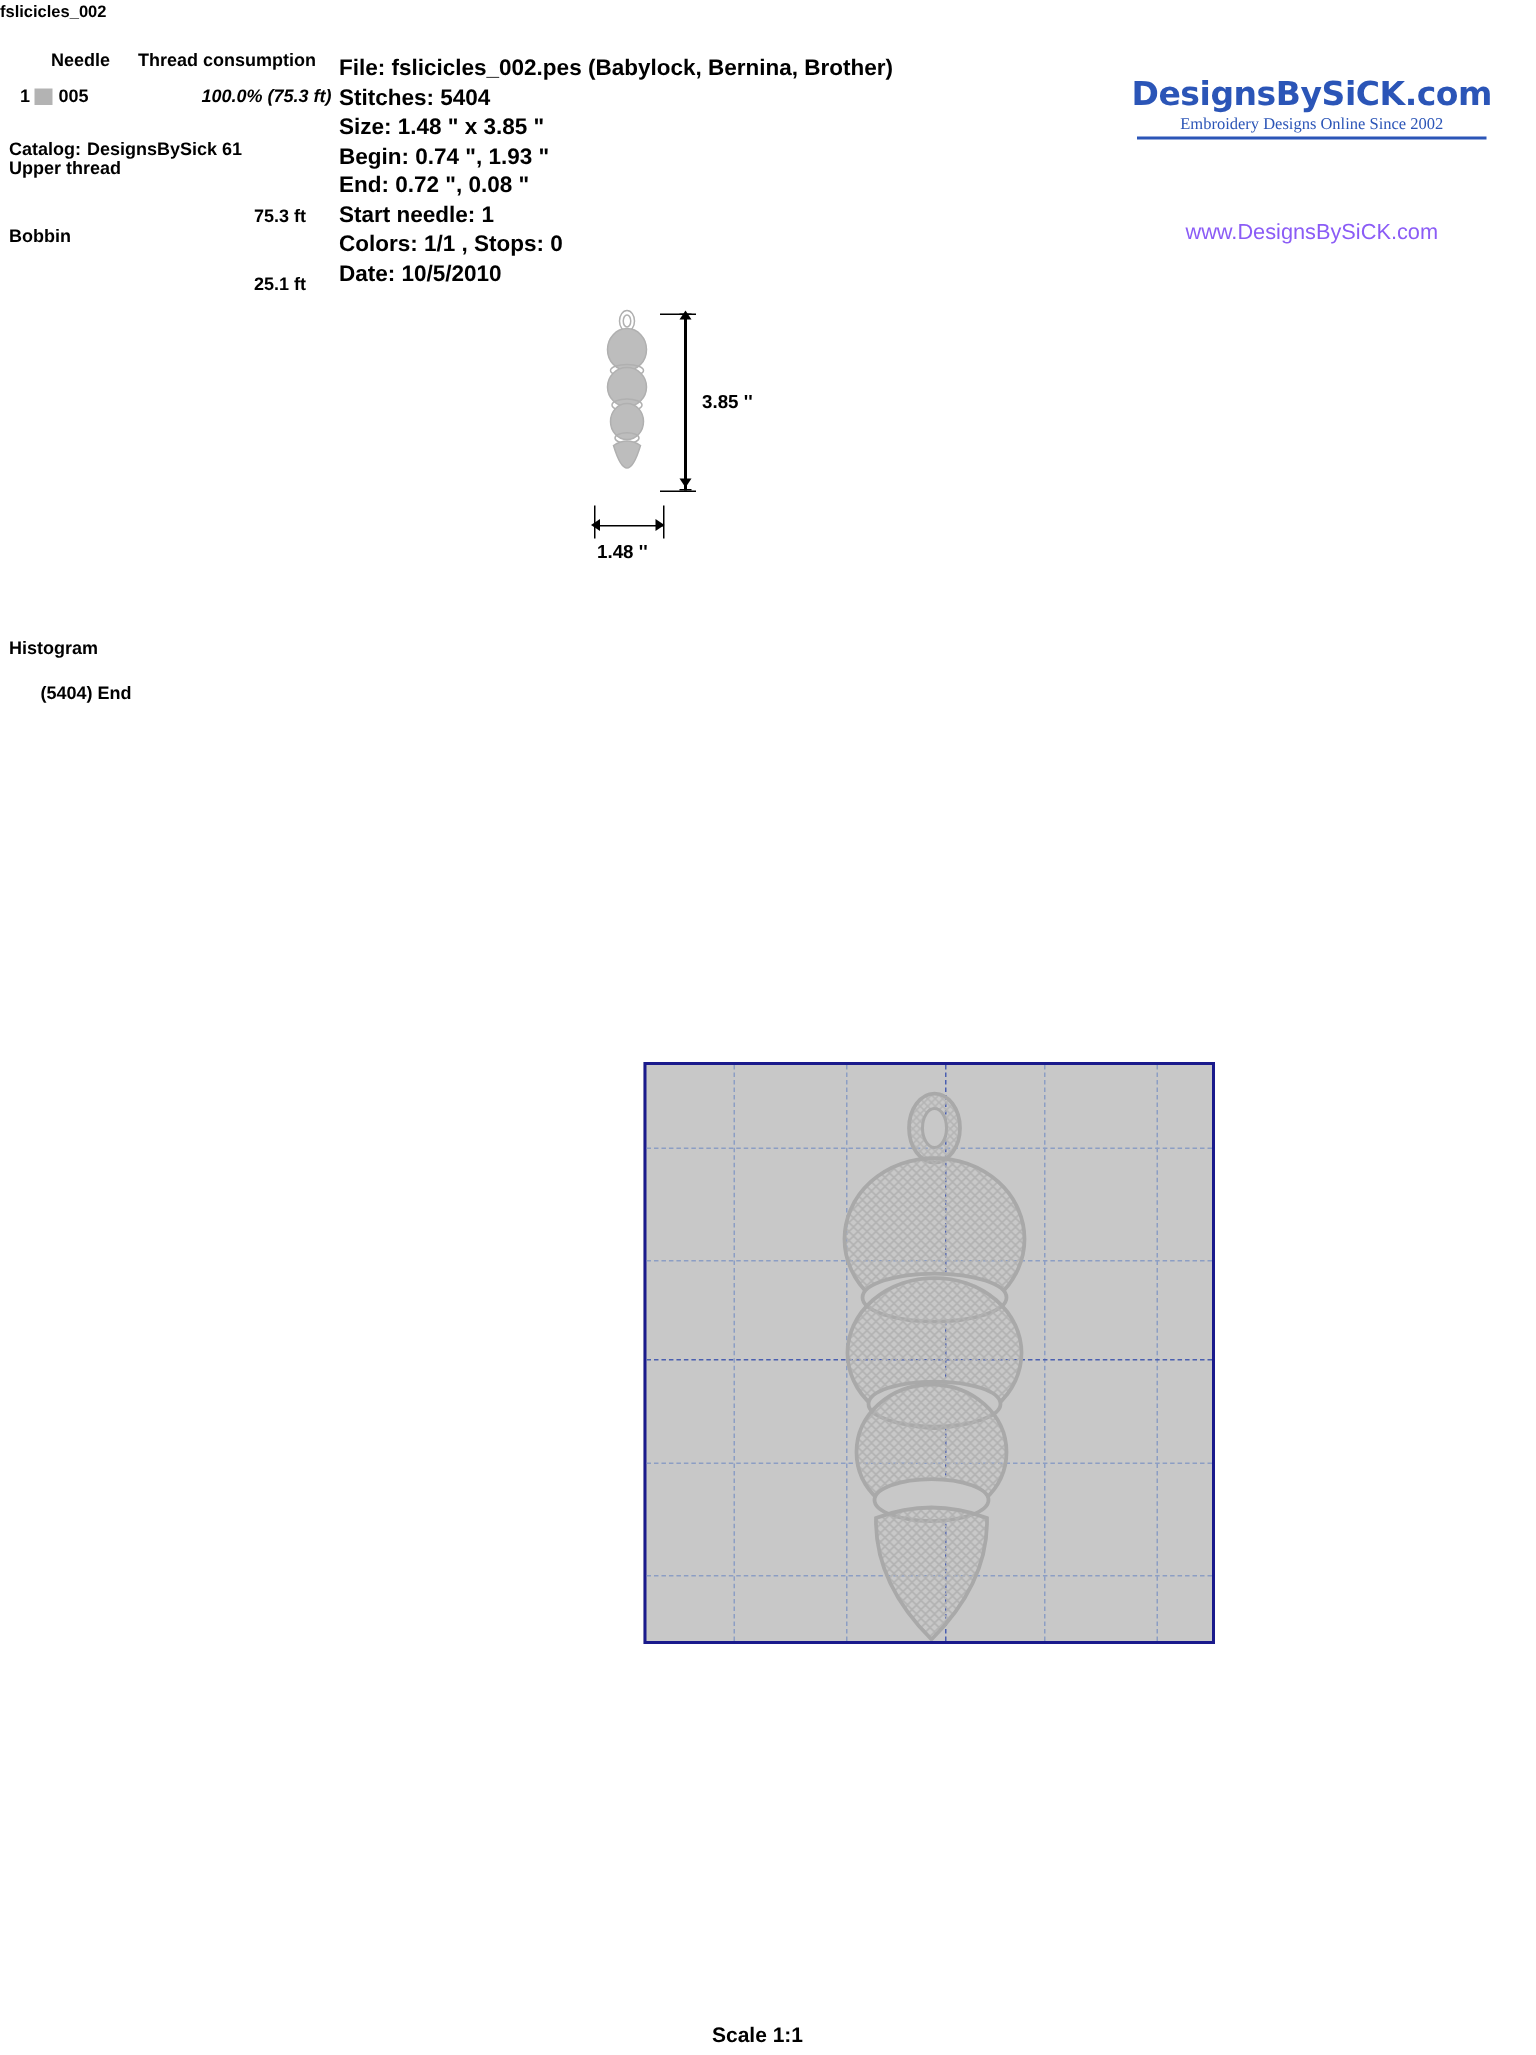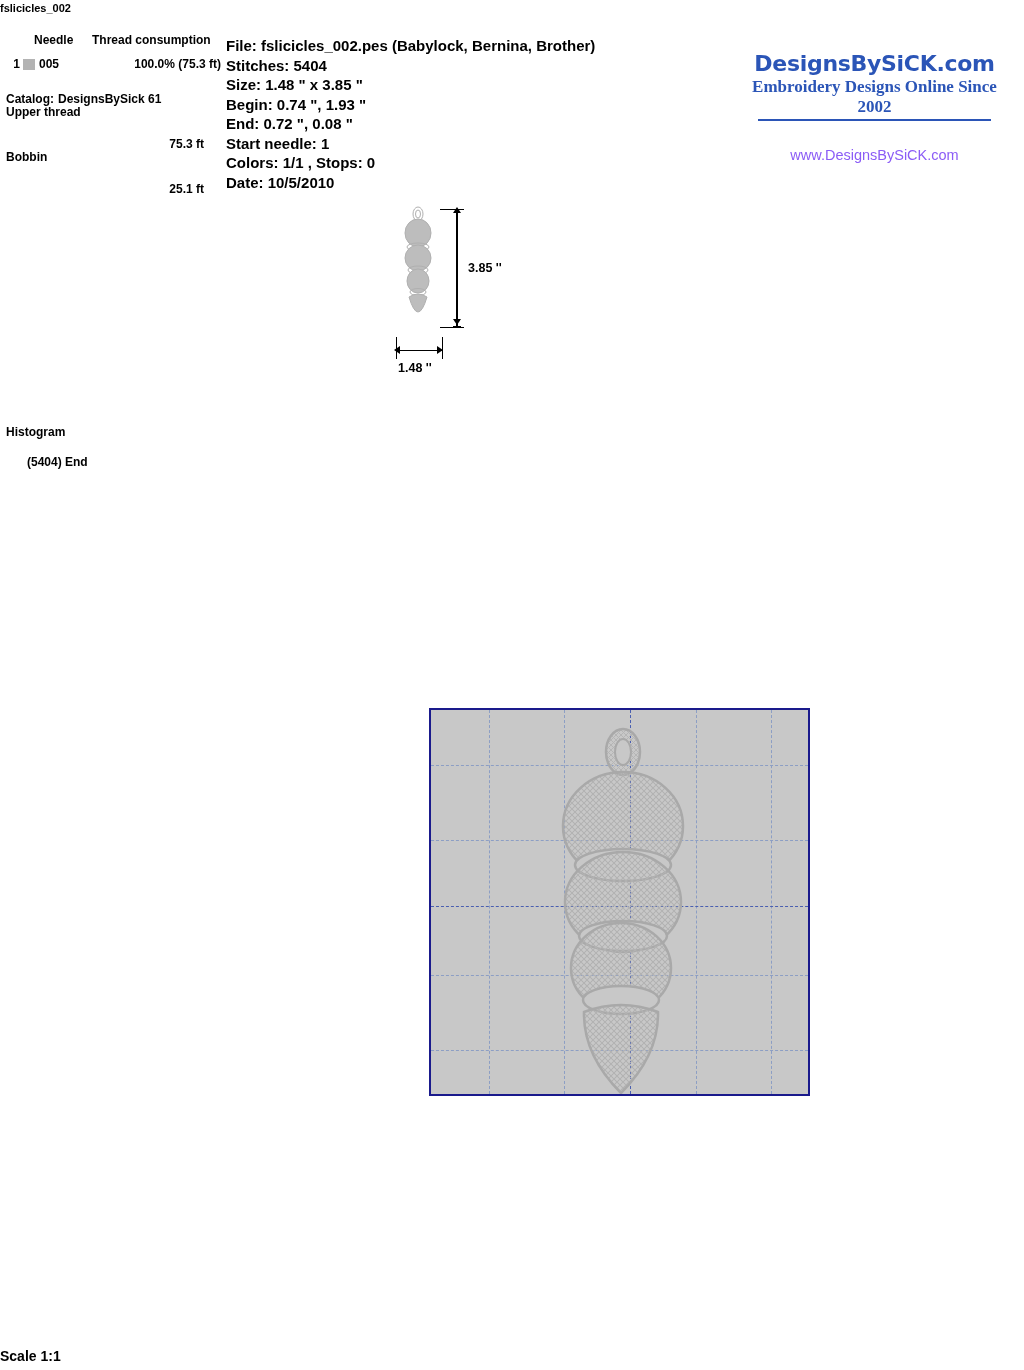--- a/index.html
+++ b/index.html
@@ -55,20 +55,21 @@
     display: inline-block;
     width: 12px;
     height: 11px;
     background: #b3b3b3;
     margin: 0 4px 0 3px;
   }
   .needle-row .code { font-weight: bold; }
   .needle-row .pct {
     margin-left: auto;
     font-weight: bold;
+    font-style: italic;
   }
   .catalog-block {
     position: absolute;
     top: 93px;
     left: 6px;
     width: 198px;
     font-size: 12px;
     font-weight: bold;
     line-height: 13px;
   }
@@ -97,22 +98,22 @@
   .logo-main {
     font-family: "DejaVu Sans", sans-serif;
     font-size: 22px;
     font-weight: bold;
     color: #2b55b7;
     letter-spacing: -0.3px;
     line-height: 24px;
   }
   .logo-sub {
     font-family: "Liberation Serif", serif;
-    font-size: 17px;
-    font-weight: bold;
+    font-size: 11px;
+    font-weight: normal;
     color: #2b55b7;
     margin-top: 1px;
   }
   .logo-underline {
     width: 233px;
     height: 2px;
     background: #2b55b7;
     margin: 2px auto 0 auto;
   }
   .site-url {
@@ -278,21 +279,21 @@
     position: absolute;
     top: 0;
     left: 0;
   }
 
   .scale-label {
     position: absolute;
     top: 1348px;
     left: 0;
     width: 1010px;
-    text-align: left;
+    text-align: center;
     font-size: 14px;
     font-weight: bold;
   }
 </style>
 </head>
 <body>
 
 <div class="page-title">fslicicles_002</div>
 
 <div class="needle-block">

